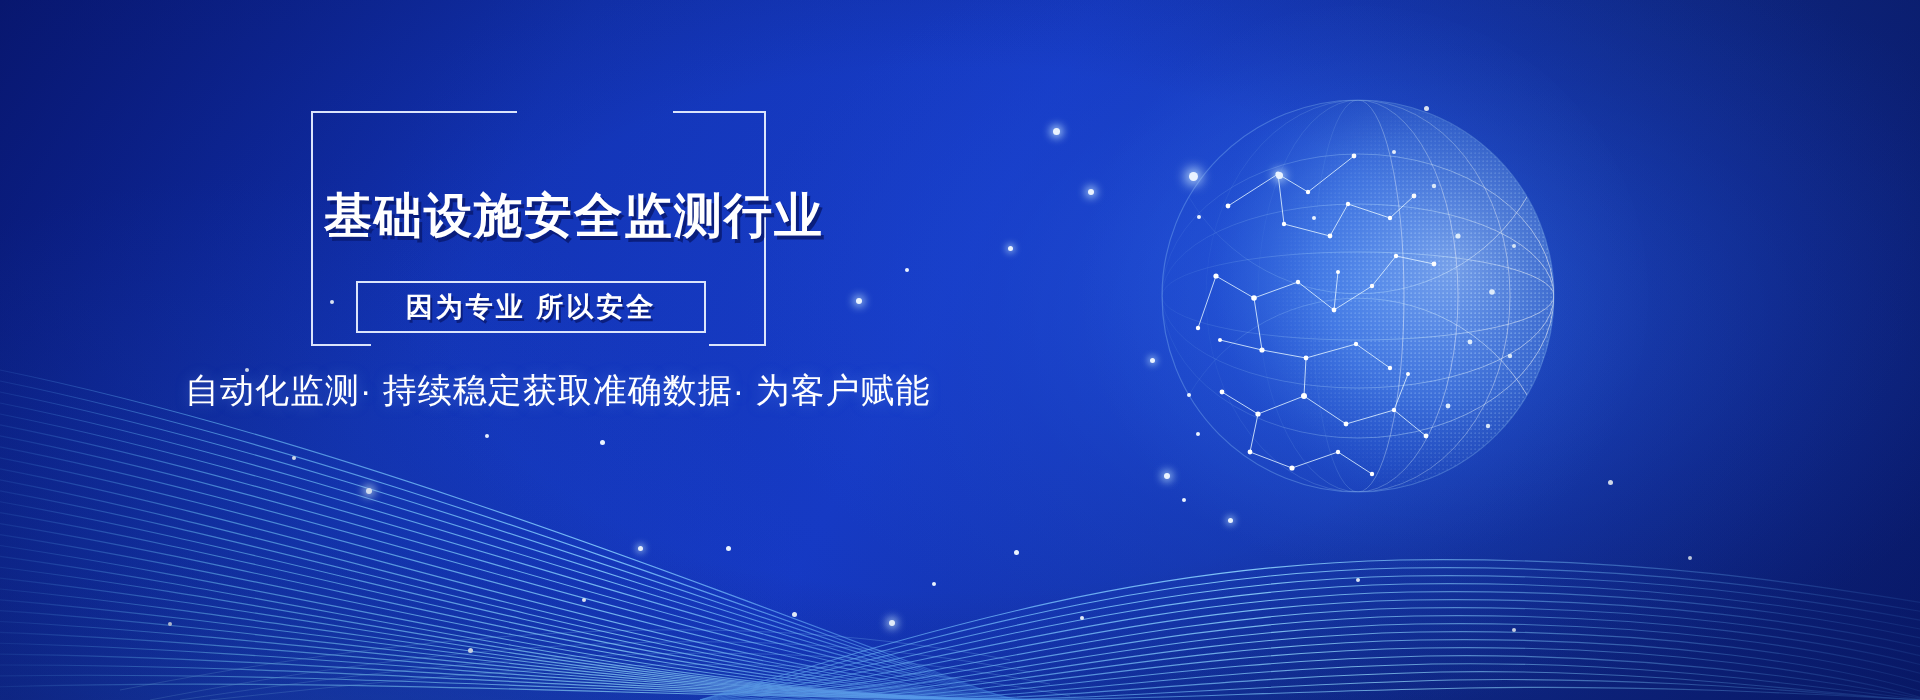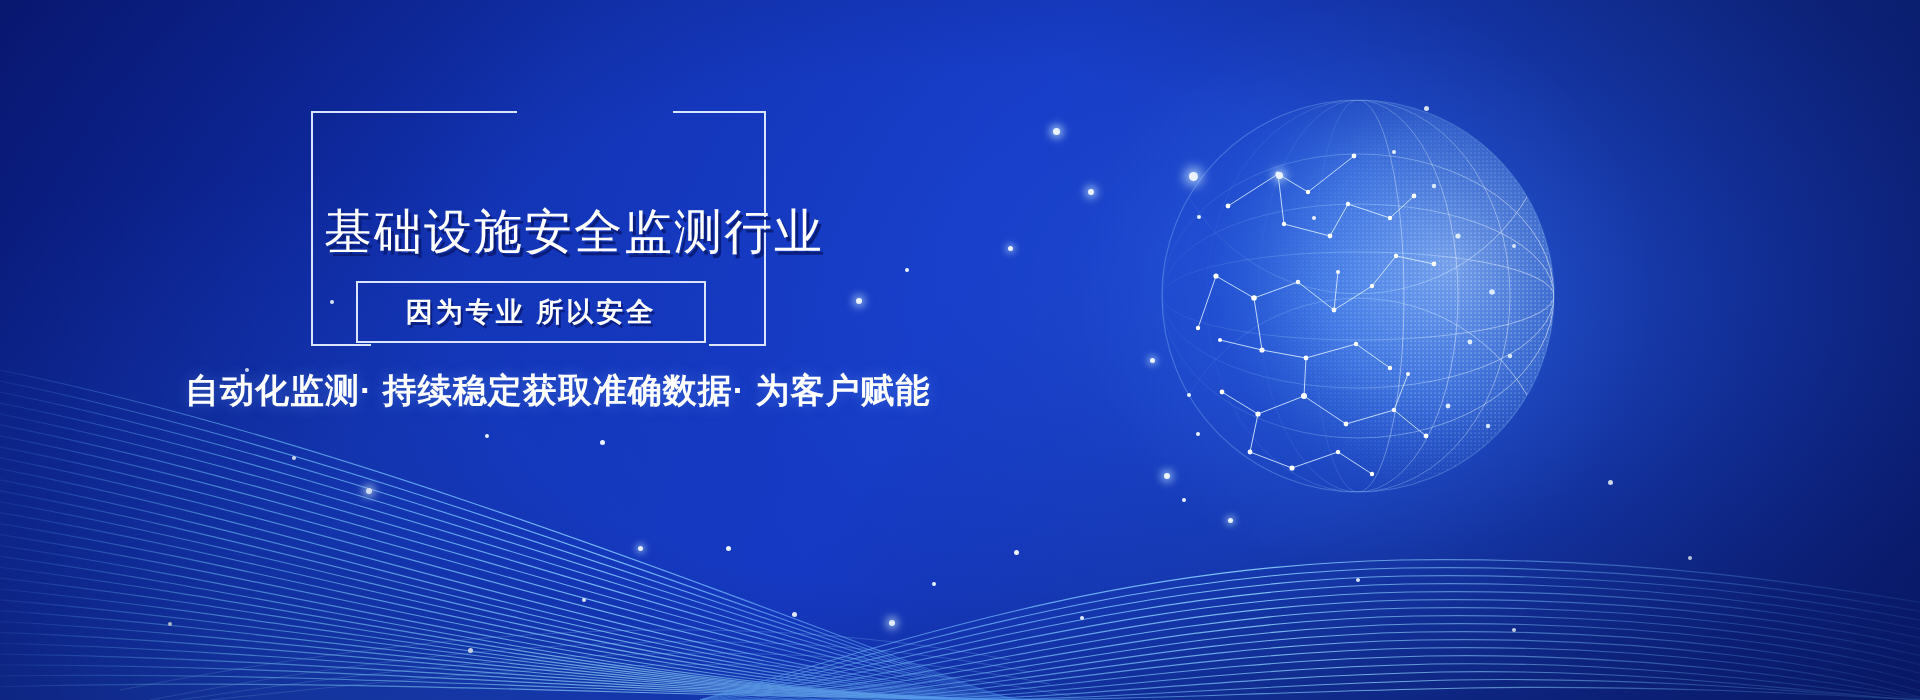--- a/index.html
+++ b/index.html
@@ -59,40 +59,39 @@
     position:absolute;left:378px;top:52px;
     font-size:116px;line-height:1;
     font-weight:700;color:#ffffff;
     letter-spacing:6px;
     text-shadow:5px 6px 0 rgba(10,28,120,.95), 0 0 18px rgba(150,195,255,.25);
     white-space:nowrap;
   }
   .title-sub{
     position:absolute;left:324px;top:192px;
     font-size:48px;line-height:1;
-    font-weight:400;color:#ffffff;
+    font-weight:700;color:#ffffff;
     letter-spacing:2px;
     text-shadow:3px 4px 0 rgba(10,28,120,.95);
     white-space:nowrap;
-    margin-top:16px;
   }
   .tagbox{
     position:absolute;left:356px;top:281px;
-    width:350px;height:62px;
+    width:350px;height:52px;
     border:2px solid #dbe4fb;
     display:flex;align-items:center;justify-content:center;
   }
   .tagbox span{
     font-size:27px;font-weight:700;color:#ffffff;letter-spacing:3px;
     text-shadow:2px 3px 0 rgba(10,28,120,.9);
     white-space:nowrap;
   }
   .slogan{
     position:absolute;left:185px;top:368px;
-    font-size:34px;font-weight:700;color:#ffffff;
+    font-size:34px;font-weight:400;color:#ffffff;
     letter-spacing:1px;white-space:nowrap;
     text-shadow:0 0 14px rgba(120,175,255,.35);
   }
 </style>
 </head>
 <body>
 
 <div class="banner">
 
   <svg class="waves" viewBox="0 0 1920 700" preserveAspectRatio="none" aria-hidden="true">

